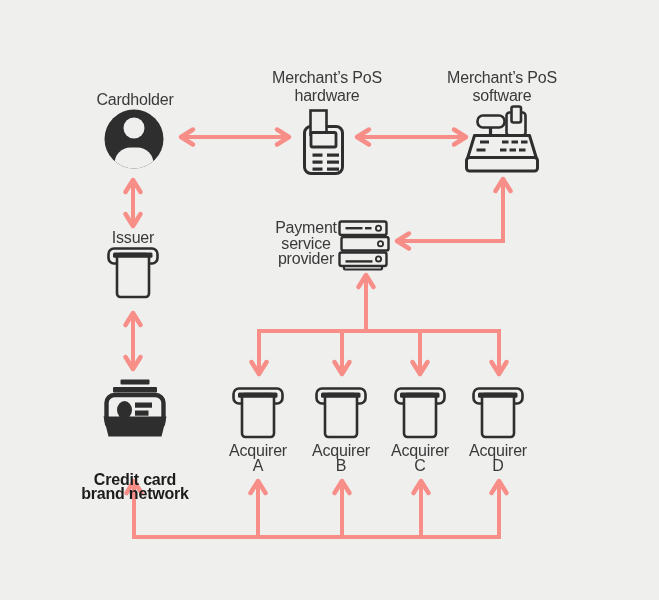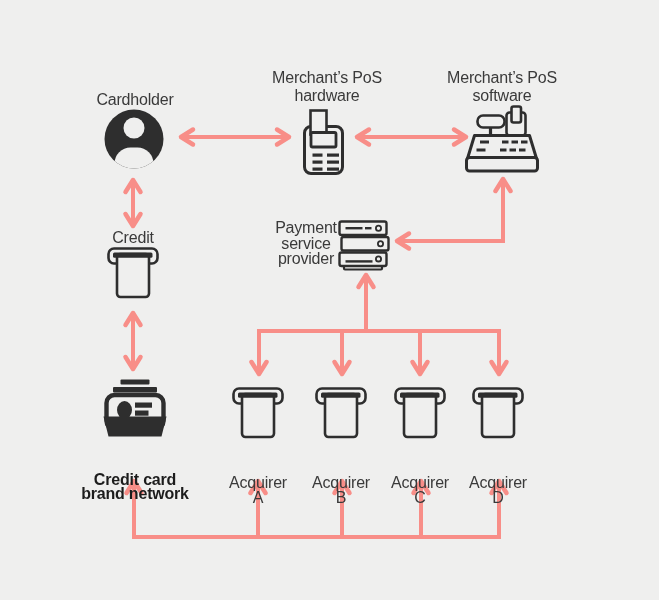--- a/index.html
+++ b/index.html
@@ -7,21 +7,21 @@
     --background:#efefee; --arrow:#f88e88; --ink:#2e2e2e;
     --text:#3a3a3a; --text_bold:#1c1c1c;
   }
   html,body{margin:0;padding:0;background:var(--background);}
   .canvas{position:relative;width:659px;height:600px;background:var(--background);
     font-family:"Liberation Sans",sans-serif;color:var(--text);overflow:hidden;}
   .canvas svg{position:absolute;left:0;top:0;}
   .label{position:absolute;text-align:center;font-size:16px;line-height:16px;
     white-space:pre-line;letter-spacing:-0.2px;}
   .lh18{line-height:18px;}
-  .lh15{line-height:15px;margin-top:32px;}
+  .lh15{line-height:15px;}
   .lh155{line-height:15.5px;}
   .bold{font-weight:bold;color:var(--text_bold);line-height:14px;}
   .arrow{stroke:var(--arrow);stroke-width:4;fill:none;stroke-linecap:round;}
   .head{stroke:var(--arrow);stroke-width:4.5;fill:none;stroke-linecap:round;stroke-linejoin:round;}
   .icon-stroke{stroke:var(--ink);fill:var(--background);}
   .icon-fill{fill:var(--ink);stroke:none;}
   .icon-line{stroke:var(--ink);stroke-linecap:round;}
 </style>
 </head>
 <body>
@@ -173,21 +173,21 @@
   </svg>
 
   <div class="label" style="left:75px;top:92px;width:120px;">Cardholder</div>
 
   <div class="label lh18" style="left:262px;top:69px;width:130px;">Merchant’s PoS
 hardware</div>
 
   <div class="label lh18" style="left:437px;top:69px;width:130px;">Merchant’s PoS
 software</div>
 
-  <div class="label" style="left:73px;top:230px;width:120px;">Credit</div>
+  <div class="label" style="left:73px;top:230px;width:120px;">Issuer</div>
 
   <div class="label lh155" style="left:251px;top:220px;width:110px;">Payment
 service
 provider</div>
 
   <div class="label bold" style="left:55px;top:442px;width:160px;margin-top:31px;">Credit card
 brand network</div>
 
   <div class="label lh15" style="left:208px;top:443px;width:100px;">Acquirer
 A</div>

